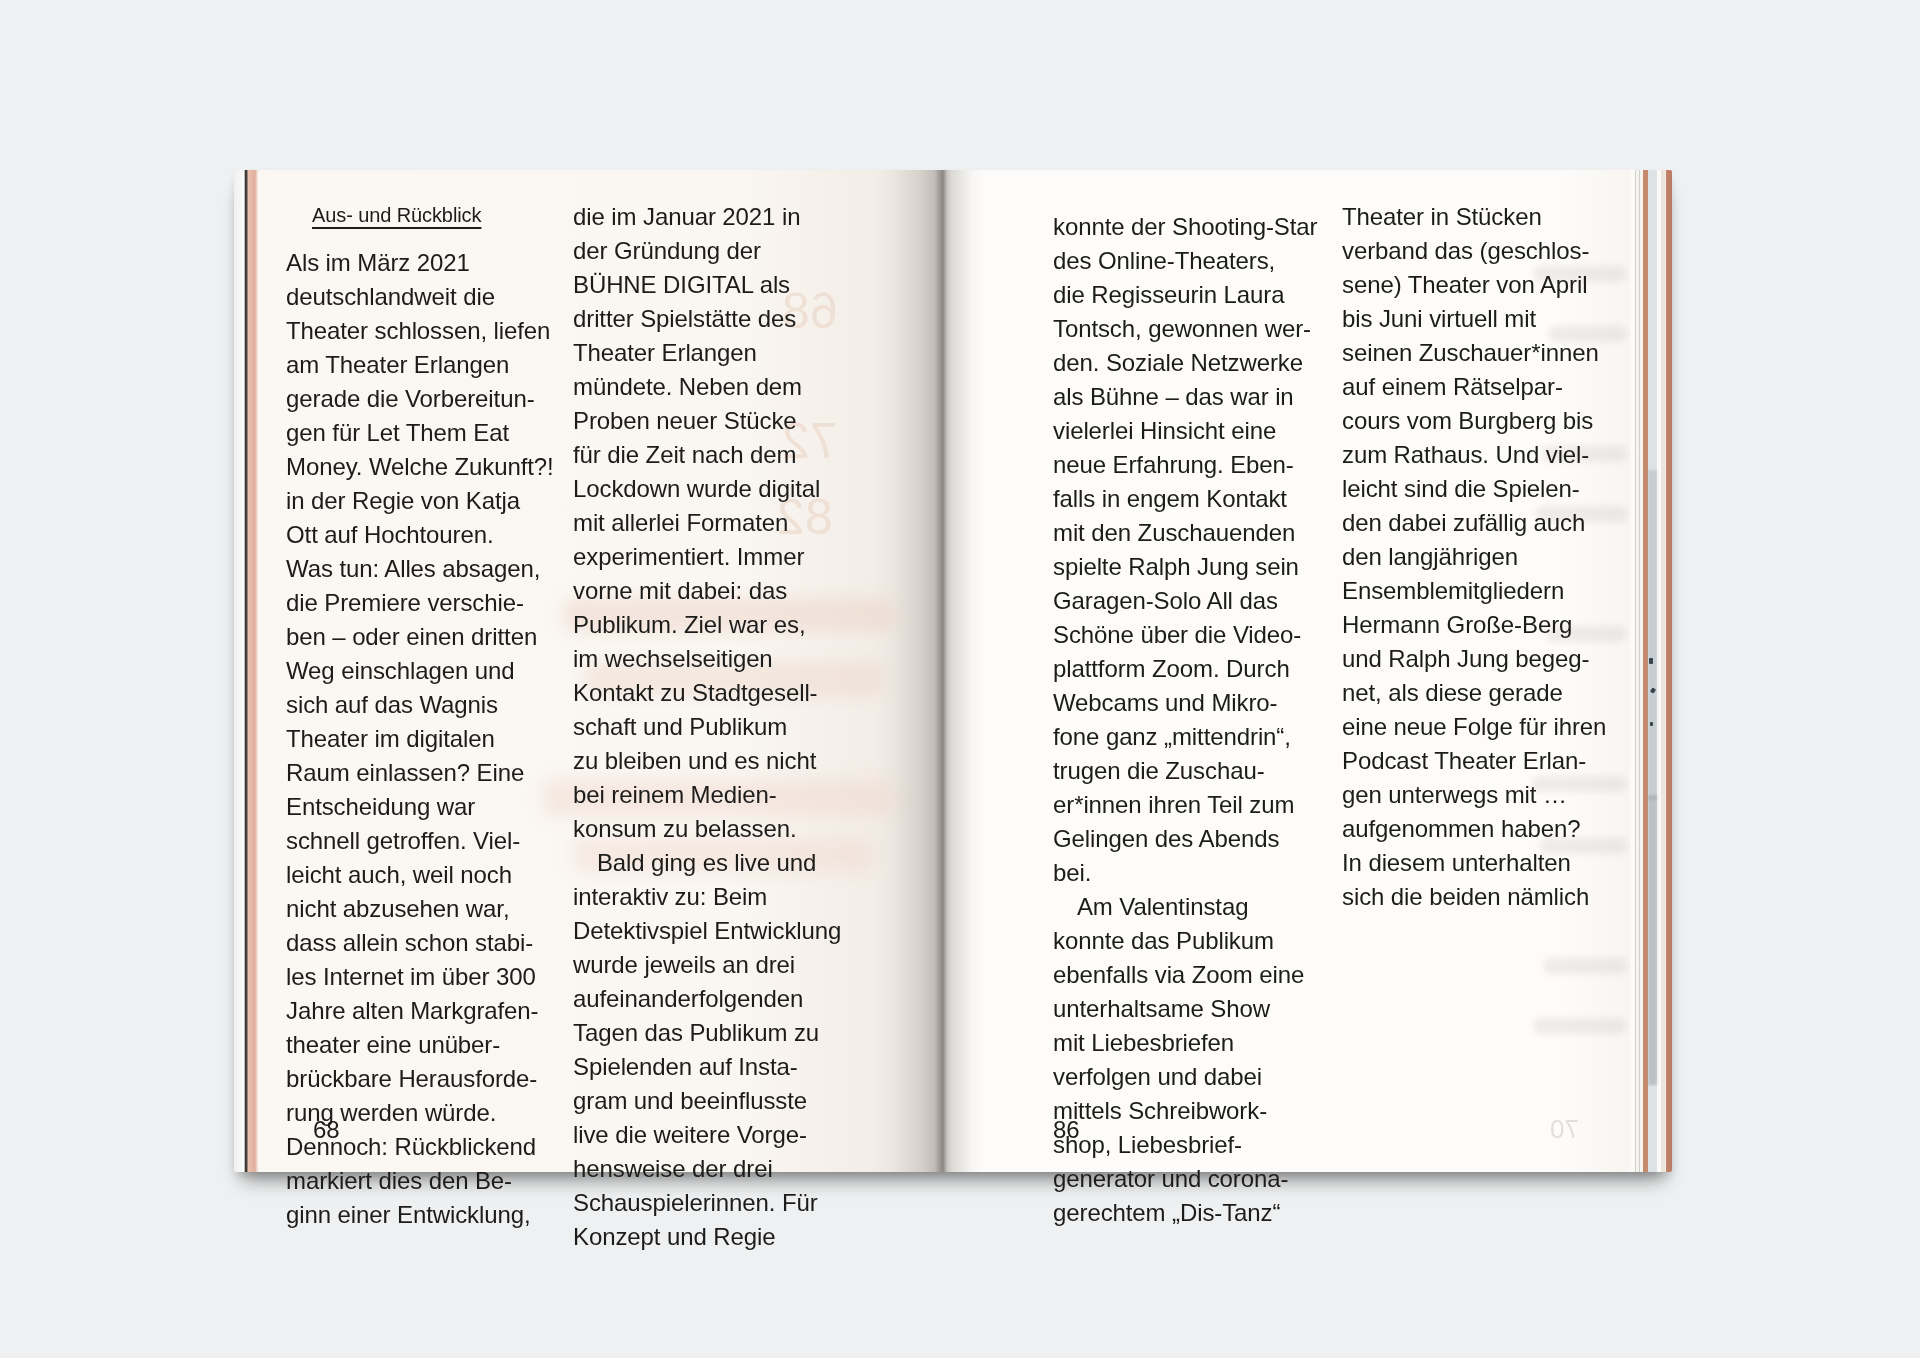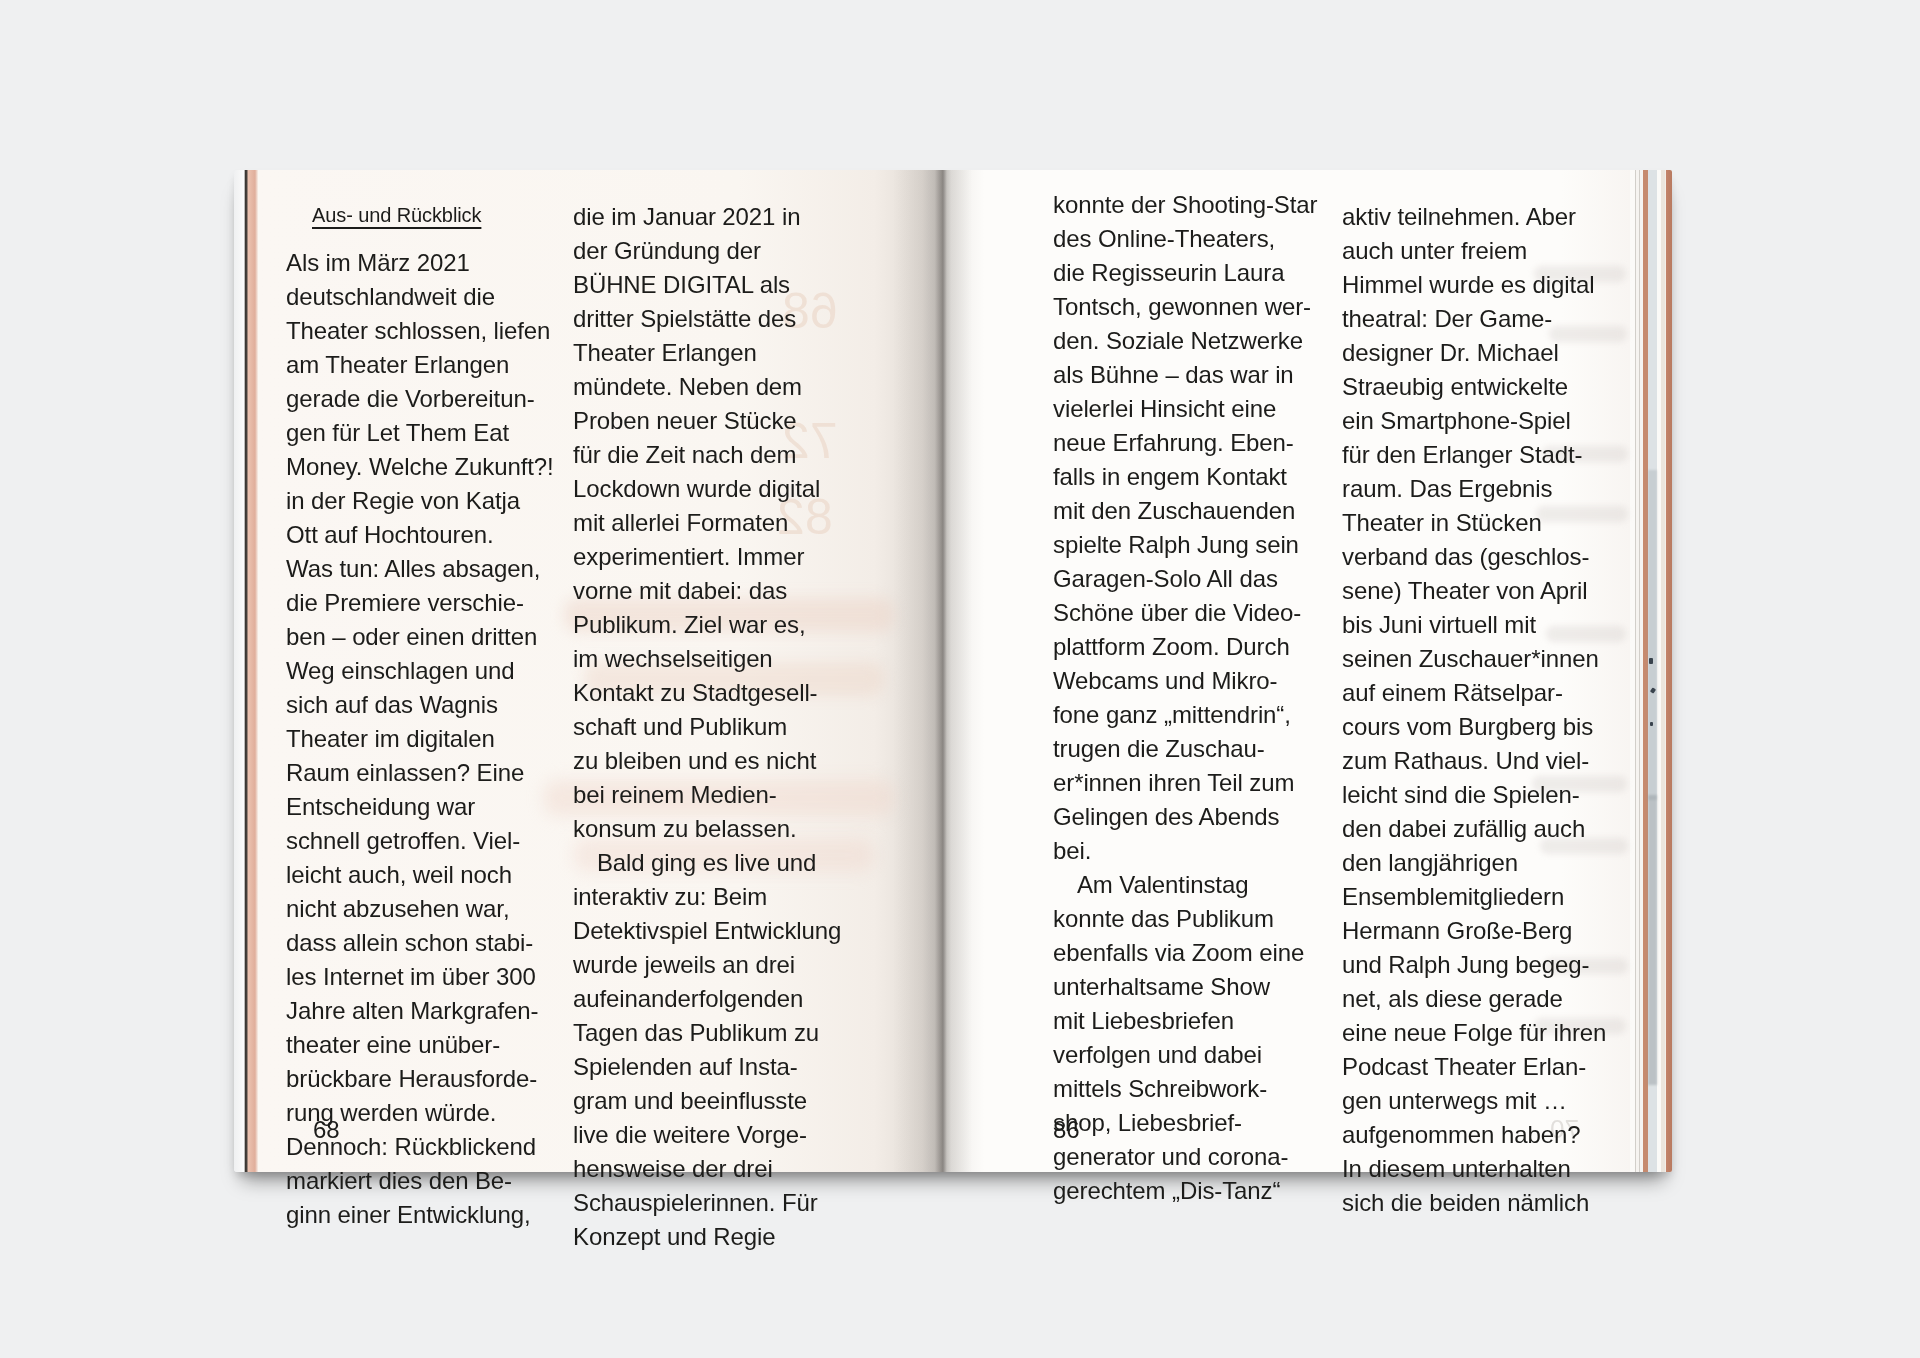--- a/index.html
+++ b/index.html
@@ -69,21 +69,21 @@
   .heading{
     position:absolute;z-index:3;left:52px;top:30px;
     font-size:20px;line-height:30px;color:#1c1c1a;letter-spacing:-0.1px;
     text-indent:26px;
     text-decoration:underline;
     text-decoration-thickness:2px;
     text-underline-offset:5px;
   }
   .col-l1{left:52px;top:76px;}
   .col-l2{left:339px;top:30px;}
-  .col-r1{left:819px;top:18px;}
+  .col-r1{left:819px;top:40px;}
   .col-r2{left:1108px;top:30px;}
   .pagenum{
     position:absolute;z-index:3;top:946px;
     font-size:24px;color:#1c1c1a;letter-spacing:-0.1px;
   }
   .pn-left{left:79px;}
   .pn-right{left:819px;}
 
   
   .ghost{position:absolute;z-index:1;transform:scaleX(-1);pointer-events:none;}
@@ -221,30 +221,21 @@
  Am Valentinstag
 konnte das Publikum
 ebenfalls via Zoom eine
 unterhaltsame Show
 mit Liebesbriefen
 verfolgen und dabei
 mittels Schreibwork-
 shop, Liebesbrief-
 generator und corona-
 gerechtem „Dis-Tanz“</span></div>
-    <div class="col col-r2"><span>aktiv teilnehmen. Aber
-auch unter freiem
-Himmel wurde es digital
-theatral: Der Game-
-designer Dr. Michael
-Straeubig entwickelte
-ein Smartphone-Spiel
-für den Erlanger Stadt-
-raum. Das Ergebnis
-</span><span class="it">Theater in Stücken</span><span>
+    <div class="col col-r2"><span class="it">Theater in Stücken</span><span>
 verband das (geschlos-
 sene) Theater von April
 bis Juni virtuell mit
 seinen Zuschauer*innen
 auf einem Rätselpar-
 cours vom Burgberg bis
 zum Rathaus. Und viel-
 leicht sind die Spielen-
 den dabei zufällig auch
 den langjährigen

